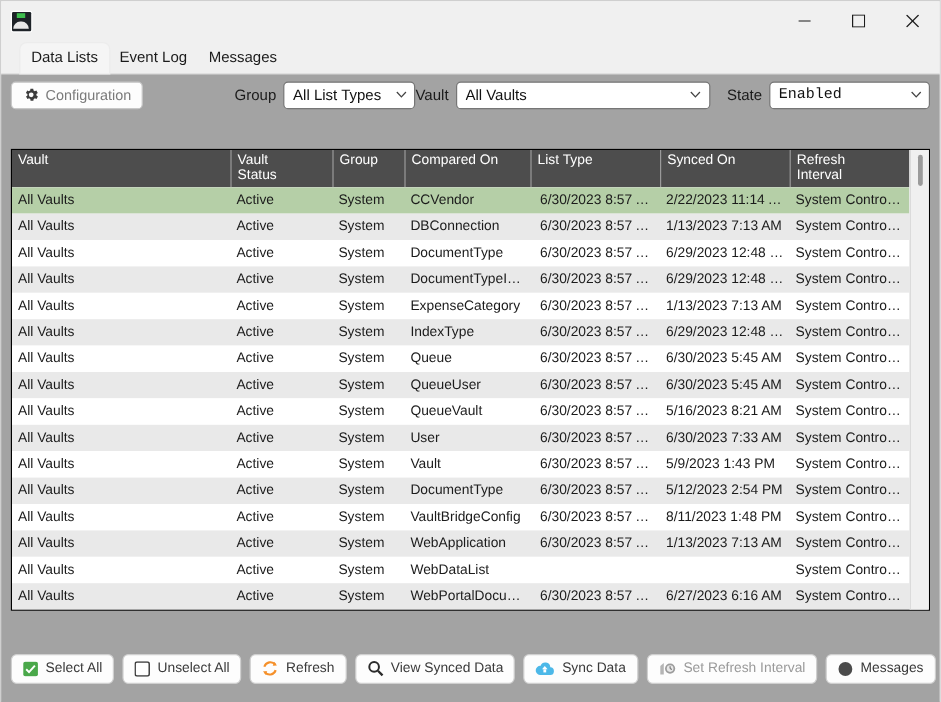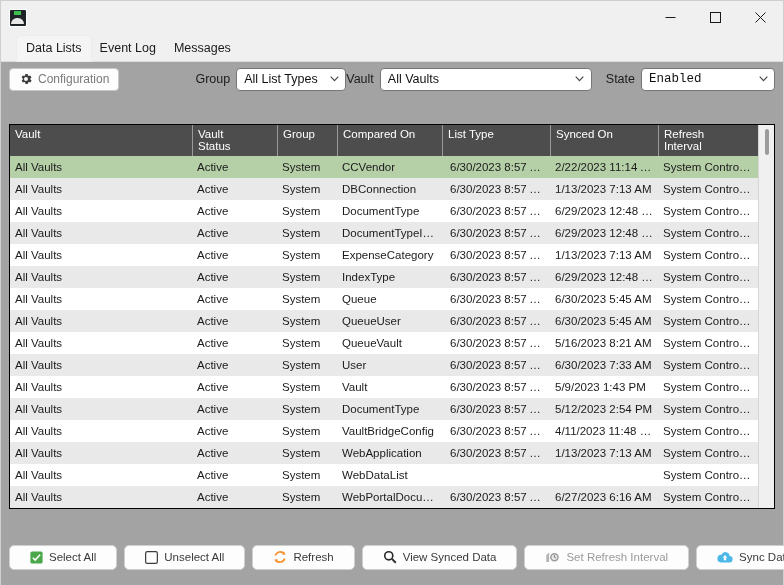--- a/index.html
+++ b/index.html
@@ -260,21 +260,21 @@
     flex: 0 0 auto;
   }
   .abtn {
     background: #fdfdfd;
     border: 1px solid #cfcfcf;
     border-radius: 5px;
     height: 25px;
     display: inline-flex;
     align-items: center;
     gap: 6px;
-    padding: 0 20px;
+    padding: 0 9px;
     font-size: 11.5px;
     color: #3a3a3a;
     white-space: nowrap;
   }
   .abtn.disabled { color: #9a9a9a; }
   .abtn .ico { display: inline-flex; align-items: center; flex: 0 0 auto; }
 
   
   .footer {
     height: 52px;
@@ -509,21 +509,21 @@
               <div class="cell c-compared">6/30/2023 8:57 AM</div>
               <div class="cell c-synced">5/12/2023 2:54 PM</div>
               <div class="cell c-refresh">System Controlled</div>
             </div>
             <div class="row">
               <div class="cell c-vault">All Vaults</div>
               <div class="cell c-status">Active</div>
               <div class="cell c-group">System</div>
               <div class="cell c-listtype">VaultBridgeConfig</div>
               <div class="cell c-compared">6/30/2023 8:57 AM</div>
-              <div class="cell c-synced">4/11/2023 11:48 PM</div>
+              <div class="cell c-synced">8/11/2023 1:48 PM</div>
               <div class="cell c-refresh">System Controlled</div>
             </div>
             <div class="row alt">
               <div class="cell c-vault">All Vaults</div>
               <div class="cell c-status">Active</div>
               <div class="cell c-group">System</div>
               <div class="cell c-listtype">WebApplication</div>
               <div class="cell c-compared">6/30/2023 8:57 AM</div>
               <div class="cell c-synced">1/13/2023 7:13 AM</div>
               <div class="cell c-refresh">System Controlled</div>
@@ -583,45 +583,45 @@
           <span>Refresh</span>
         </div>
         <div class="abtn">
           <span class="ico">
             <svg width="14" height="14" viewBox="0 0 16 16">
               <circle cx="6.6" cy="6.6" r="4.6" fill="none" stroke="#2b2b2b" stroke-width="1.9"></circle>
               <line x1="10.2" y1="10.2" x2="14.6" y2="14.6" stroke="#2b2b2b" stroke-width="2.2"></line>
             </svg>
           </span>
           <span>View Synced Data</span>
+        </div>
+        <div class="abtn">
+          <span class="ico">
+            <svg width="16" height="13" viewBox="0 0 18 14">
+              <path d="M4.4 12.6h9.3a3.6 3.6 0 0 0 .5-7.2A4.7 4.7 0 0 0 5.1 4 3.8 3.8 0 0 0 4.4 12.6z" fill="#4cb8e8"></path>
+              <polygon points="9,4.3 11.6,7.3 6.4,7.3" fill="#fff"></polygon>
+              <rect x="7.7" y="7.3" width="2.6" height="2.9" fill="#fff"></rect>
+            </svg>
+          </span>
+          <span>Sync Data</span>
         </div>
         <div class="abtn disabled">
           <span class="ico">
             <svg width="15" height="14" viewBox="0 0 18 16">
               <path d="M1.5 14V5.5L5 2.6V14z" fill="#b5b5b5"></path>
               <circle cx="11.3" cy="8.2" r="5.1" fill="#9d9d9d"></circle>
               <circle cx="11.3" cy="8.2" r="3.3" fill="#e8e8e8"></circle>
               <line x1="11.3" y1="8.2" x2="11.3" y2="5.8" stroke="#6f6f6f" stroke-width="1.1"></line>
               <line x1="11.3" y1="8.2" x2="13.1" y2="9.1" stroke="#6f6f6f" stroke-width="1.1"></line>
             </svg>
           </span>
           <span>Set Refresh Interval</span>
         </div>
         <div class="abtn">
           <span class="ico">
-            <svg width="16" height="13" viewBox="0 0 18 14">
-              <path d="M4.4 12.6h9.3a3.6 3.6 0 0 0 .5-7.2A4.7 4.7 0 0 0 5.1 4 3.8 3.8 0 0 0 4.4 12.6z" fill="#4cb8e8"></path>
-              <polygon points="9,4.3 11.6,7.3 6.4,7.3" fill="#fff"></polygon>
-              <rect x="7.7" y="7.3" width="2.6" height="2.9" fill="#fff"></rect>
-            </svg>
-          </span>
-          <span>Sync Data</span>
-        </div>
-        <div class="abtn">
-          <span class="ico">
             <svg width="13" height="13" viewBox="0 0 14 14">
               <circle cx="7" cy="7" r="6.2" fill="#4b4b4b"></circle>
             </svg>
           </span>
           <span>Messages</span>
         </div>
       </div>
 
     <div class="footer">
       <div class="fbtn">OK</div>

